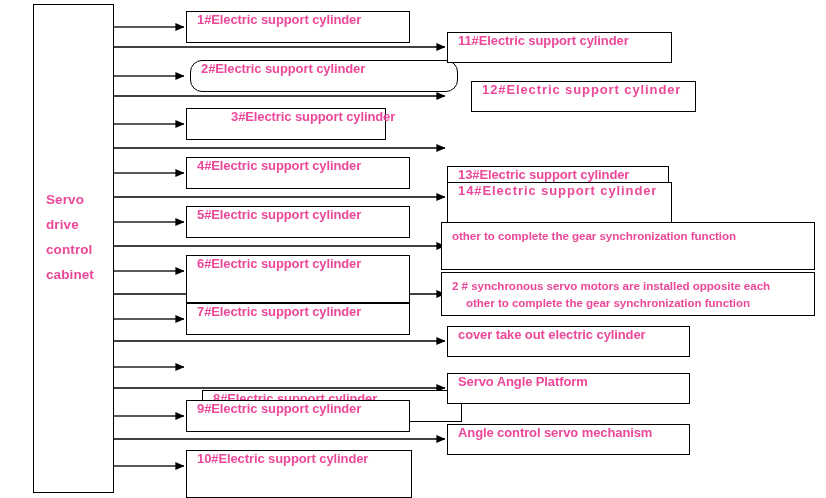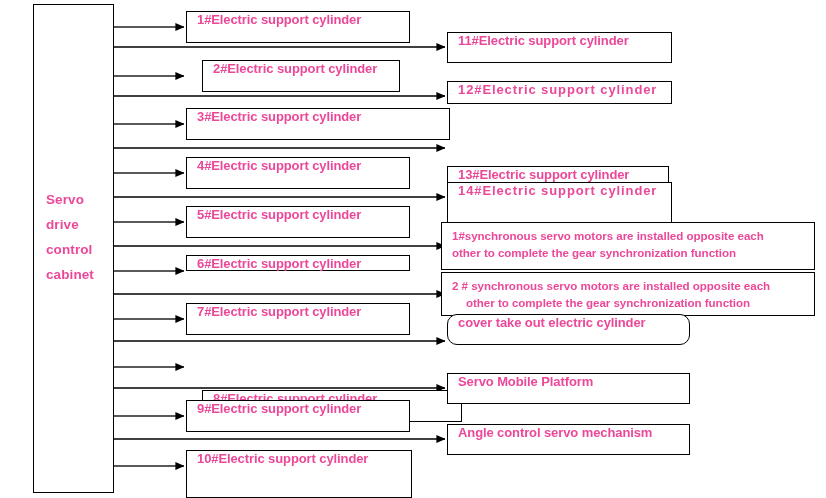--- a/index.html
+++ b/index.html
@@ -123,37 +123,37 @@
     <div class="cabinet-text">Servo
 drive
 control
 cabinet</div>
   </div>
 
   <div class="node" style="left:186px; top:11px; width:224px; height:32px;">
     <span class="nlabel">1#Electric support cylinder</span>
   </div>
 
-  <div class="node" style="left:202px; top:60px; width:198px; height:32px;">
+  <div class="node" style="left:190px; top:60px; width:268px; height:32px;border-radius:12px;">
     <span class="nlabel">2#Electric support cylinder</span>
   </div>
 
-  <div class="node" style="left:186px; top:108px; width:264px; height:32px;">
+  <div class="node" style="left:186px; top:108px; width:200px; height:32px;padding-left:34px;">
     <span class="nlabel">3#Electric support cylinder</span>
   </div>
 
   <div class="node" style="left:186px; top:157px; width:224px; height:32px;">
     <span class="nlabel">4#Electric support cylinder</span>
   </div>
 
   <div class="node" style="left:186px; top:206px; width:224px; height:32px;">
     <span class="nlabel">5#Electric support cylinder</span>
   </div>
 
-  <div class="node" style="left:186px; top:255px; width:224px; height:16px;">
+  <div class="node" style="left:186px; top:255px; width:224px; height:48px;">
     <span class="nlabel">6#Electric support cylinder</span>
   </div>
 
   <div class="node" style="left:186px; top:303px; width:224px; height:32px;">
     <span class="nlabel">7#Electric support cylinder</span>
   </div>
 
   <div class="node" style="left:202px; top:351px; width:260px; height:32px;margin-top:39px;">
     <span class="nlabel">8#Electric support cylinder</span>
   </div>
@@ -163,51 +163,50 @@
   </div>
 
   <div class="node" style="left:186px; top:450px; width:226px; height:48px;">
     <span class="nlabel">10#Electric support cylinder</span>
   </div>
 
   <div class="node" style="left:447px; top:32px; width:225px; height:31px;">
     <span class="nlabel">11#Electric support cylinder</span>
   </div>
 
-  <div class="node" style="left:447px; top:81px; width:225px; height:23px;">
+  <div class="node" style="left:471px; top:81px; width:225px; height:31px;">
     <span class="nlabel wide">12#Electric  support  cylinder</span>
   </div>
 
   <div class="node" style="left:447px; top:142px; width:222px; height:31px;margin-top:24px;">
     <span class="nlabel">13#Electric support cylinder</span>
   </div>
 
   <div class="node" style="left:447px; top:182px; width:225px; height:45px;">
     <span class="nlabel wide">14#Electric  support  cylinder</span>
   </div>
 
   <div class="node block" style="left:441px; top:222px; width:374px; height:48px;">
     <div class="para">
-      <span class="l1">1#synchronous servo motors are installed opposite each</span>
       <span class="l2">other to complete the gear synchronization function</span>
     </div>
   </div>
 
   <div class="node block" style="left:441px; top:272px; width:374px; height:44px;">
     <div class="para centerish">
       <span class="l1">2 # synchronous servo motors are installed opposite each</span>
       <span class="l2">other to complete the gear synchronization function</span>
     </div>
   </div>
 
-  <div class="node" style="left:447px; top:314px; width:243px; height:31px;border-radius:10px;">
+  <div class="node" style="left:447px; top:326px; width:243px; height:31px;">
     <span class="nlabel">cover take out electric cylinder</span>
   </div>
 
   <div class="node" style="left:447px; top:373px; width:243px; height:31px;">
-    <span class="nlabel">Servo Mobile Platform</span>
+    <span class="nlabel">Servo Angle Platform</span>
   </div>
 
   <div class="node" style="left:447px; top:424px; width:243px; height:31px;">
     <span class="nlabel">Angle control servo mechanism</span>
   </div>
 
 </div>
 
 </body></html>

